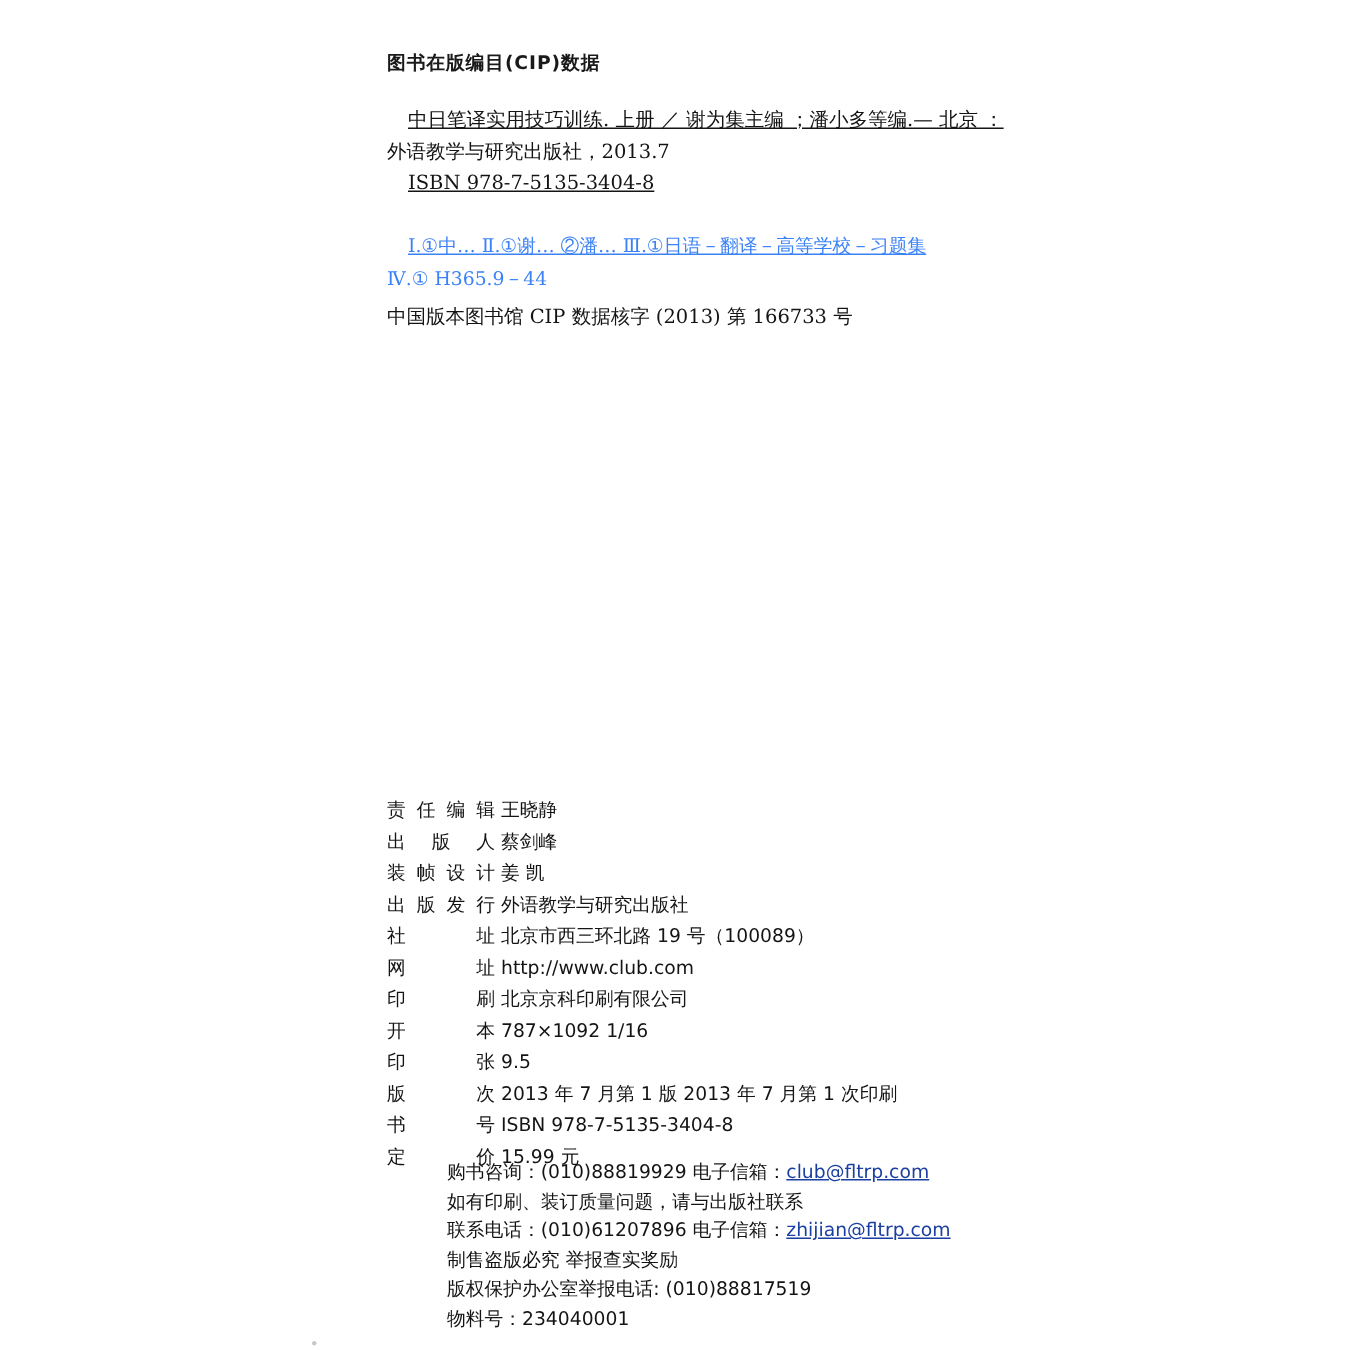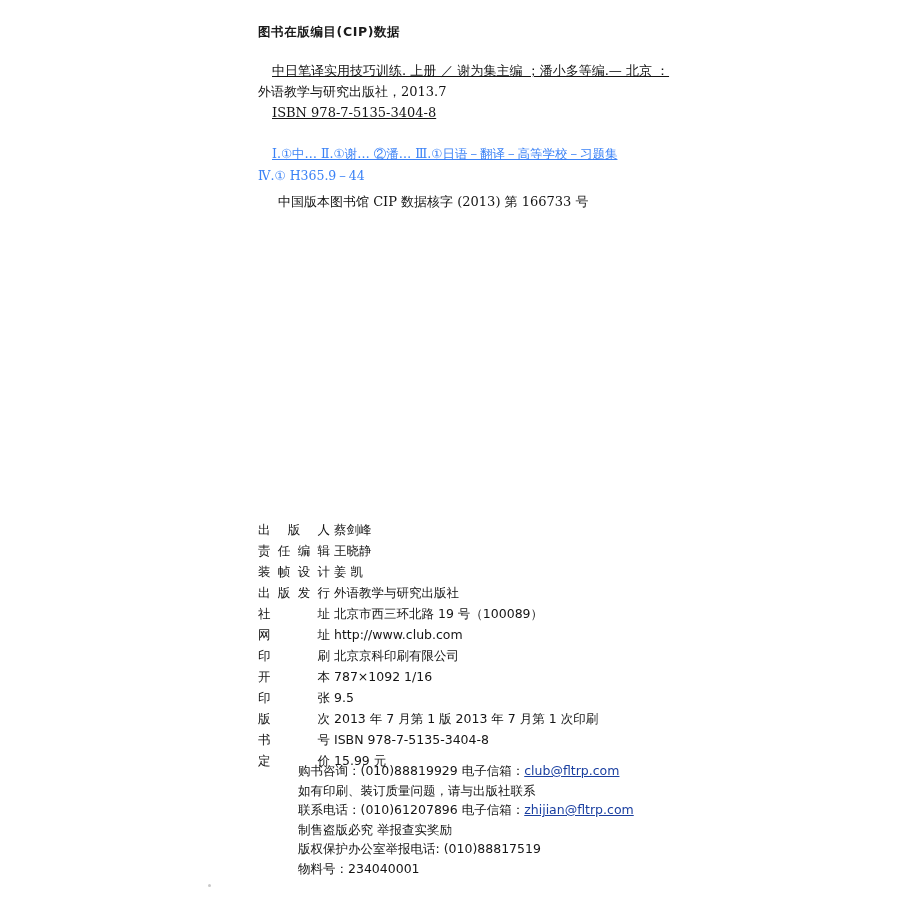--- a/index.html
+++ b/index.html
@@ -11,21 +11,21 @@
     width: 900px;
     height: 900px;
     font-family: "DejaVu Sans", "Liberation Sans", sans-serif;
     color: #1a1a1a;
     position: relative;
     overflow: hidden;
   }
   .page {
     position: absolute;
     left: 0;
-    top: 0;
+    top: 10px;
     width: 900px;
     height: 670px;
   }
 
   
   .cip-title {
     position: absolute;
     left: 258px;
     top: 24px;
     font-size: 12.5px;
@@ -63,21 +63,20 @@
 
   .cip-footer {
     position: absolute;
     left: 258px;
     top: 192px;
     font-family: "DejaVu Serif", "Liberation Serif", serif;
     font-size: 13px;
     line-height: 20px;
     color: #141414;
     white-space: nowrap;
-    margin-left: 20px;
   }
 
   
   .imprint {
     position: absolute;
     left: 258px;
     top: 519px;
     font-size: 12.5px;
     line-height: 21px;
   }
@@ -150,26 +149,26 @@
     <div class="ln indent1">Ⅰ.①中…  Ⅱ.①谢…  ②潘…  Ⅲ.①日语－翻译－高等学校－习题集</div>
     <div class="ln">Ⅳ.① H365.9－44</div>
   </div>
 
   <div class="cip-footer">中国版本图书馆 CIP 数据核字 (2013) 第 166733 号</div>
 
   <div class="imprint">
     <table>
       <tbody>
         <tr>
+          <td class="lbl"><span class="lbl-sp">责任编辑</span></td>
+          <td class="val">王晓静</td>
+        </tr>
+        <tr>
           <td class="lbl"><span class="lbl-sp">出版人</span></td>
           <td class="val">蔡剑峰</td>
-        </tr>
-        <tr>
-          <td class="lbl"><span class="lbl-sp">责任编辑</span></td>
-          <td class="val">王晓静</td>
         </tr>
         <tr>
           <td class="lbl"><span class="lbl-sp">装帧设计</span></td>
           <td class="val">姜  凯</td>
         </tr>
         <tr>
           <td class="lbl"><span class="lbl-sp">出版发行</span></td>
           <td class="val">外语教学与研究出版社</td>
         </tr>
         <tr>

